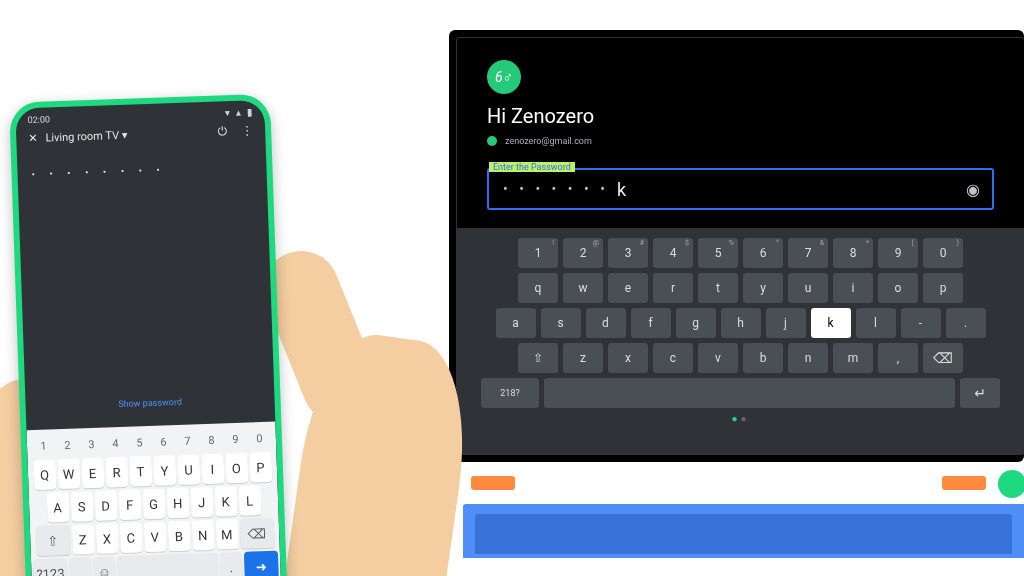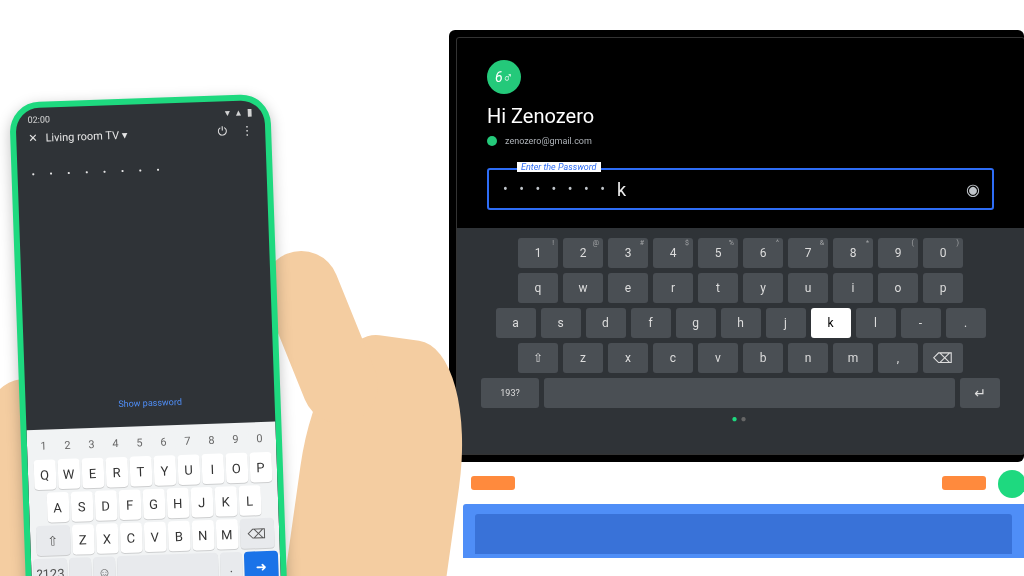--- a/index.html
+++ b/index.html
@@ -117,22 +117,22 @@
   .greeting { color: #ffffff; font-size: 20px; margin-top: 4px; }
   .email-row { display: flex; align-items: flex-end; gap: 8px; margin-top: 2px; }
   .dot-green { width: 10px; height: 10px; border-radius: 50%; background: #24c97a; }
   .email { color: #aeb3b8; font-size: 9px; }
   .pw-box {
     margin-top: 16px; border: 2px solid #2e6df6; border-radius: 3px;
     height: 42px; position: relative; display: flex; align-items: center;
     padding: 0 40px 0 14px; color: #bfc4c9;
   }
   .pw-label {
-    position: absolute; top: -8px; left: 28px; background: #ffffff;
-    padding: 0 4px; font-size: 9px; color: #2e6df6; font-style: italic;
+    position: absolute; top: -8px; left: 0; background: #bef264;
+    padding: 0 4px; font-size: 9px; color: #2e6df6;
   }
   .pw-field { font-size: 14px; letter-spacing: 4px; display: flex; align-items: center; gap: 8px; }
   .pw-field .k { letter-spacing: 0; font-size: 18px; color: #eee; }
   .eye { position: absolute; right: 12px; font-size: 16px; color: #bfc4c9; }
 
   
   .tvkb {
     flex: 1; background: #2f3337; padding: 10px 24px 6px;
     display: flex; flex-direction: column; gap: 5px; font-size: 12px; color: #ddd;
   }
@@ -340,21 +340,21 @@
             <div class="tvkey">x</div>
             <div class="tvkey">c</div>
             <div class="tvkey">v</div>
             <div class="tvkey">b</div>
             <div class="tvkey">n</div>
             <div class="tvkey">m</div>
             <div class="tvkey">,</div>
           <div class="tvkey bsp">⌫</div>
         </div>
         <div class="tvkb-row tvkb-bottom">
-          <div class="tvkey wide">193?</div>
+          <div class="tvkey wide">218?</div>
           <div class="tvkey space"></div>
           <div class="tvkey enter-arrow">↵</div>
         </div>
         <div class="pager">
           <span>●</span><span>●</span>
         </div>
       </div>
     </div>
   </div>
 

